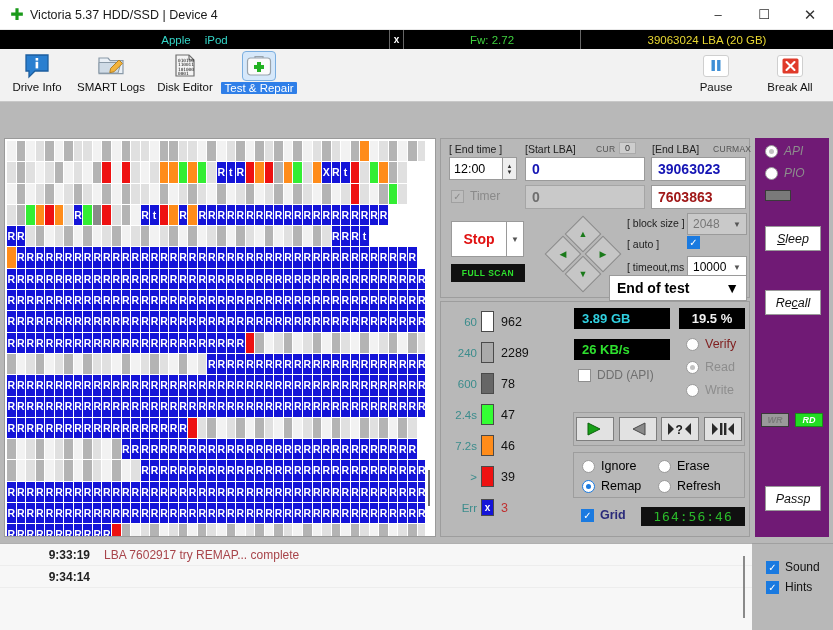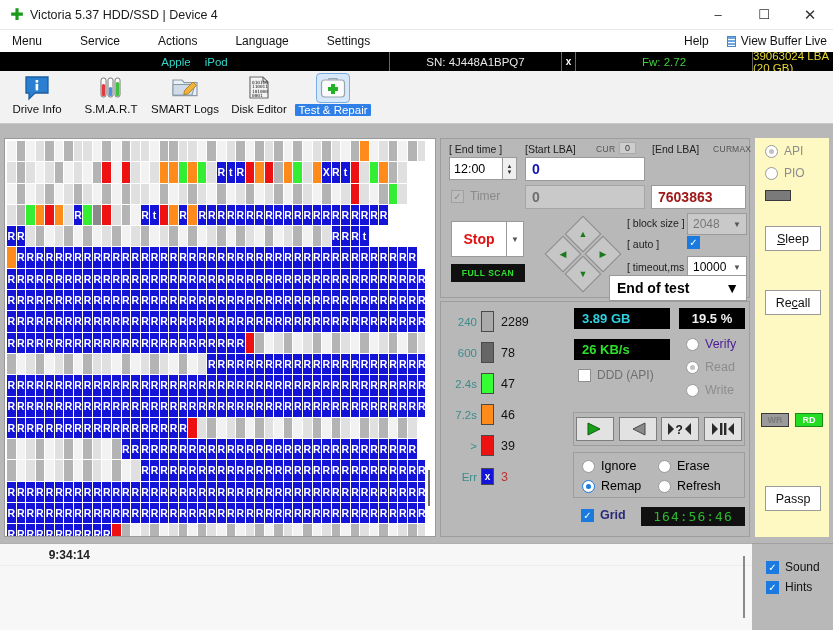--- a/index.html
+++ b/index.html
@@ -109,21 +109,21 @@
   .lcd.cy{color:#30d0e0;}
   .lcd.gr{color:#2ee02e;}
   .lcd.wh{color:#f0f0f0;justify-content:center;}
 
   .navbtn{width:38px;height:24px;border:1px solid #7e7e7e;background:#e2e2e2;box-sizing:border-box;display:flex;align-items:center;justify-content:center;}
 
   .timerlcd{background:#101010;height:19px;width:104px;display:flex;align-items:center;justify-content:center;
     font-family:"DejaVu Sans Mono","Liberation Mono",monospace;font-size:13px;color:#2ab82a;letter-spacing:1px;}
 
   
-  .rpanel{position:absolute;left:755px;top:3px;width:74px;height:399px;background:#fef9c3;}
+  .rpanel{position:absolute;left:755px;top:3px;width:74px;height:399px;background:#701a75;font-style:italic;}
   .rbtn{width:56px;height:25px;background:#fff;border:1px solid #9a9a9a;box-sizing:border-box;display:flex;align-items:center;justify-content:center;font-size:12.5px;color:#111;}
   .rbtn u{text-decoration:underline;}
   .ledbox{width:26px;height:11px;background:#7a7a7a;border:1px solid #3a3a3a;box-sizing:border-box;}
   .wrled{width:28px;height:14px;background:#9a9a9a;border:1px solid #3a3a3a;box-sizing:border-box;display:flex;align-items:center;justify-content:center;font-size:9px;font-weight:bold;color:#7a7a7a;}
   .rdled{width:28px;height:14px;background:#22dd22;border:1px solid #1a8a1a;box-sizing:border-box;display:flex;align-items:center;justify-content:center;font-size:9px;font-weight:bold;color:#fff;}
 
   
   .logarea{position:absolute;left:0;top:543px;width:752px;height:87px;background:#f7f7f7;border-top:1px solid #b0b0b0;overflow:hidden;}
   .logrow{display:flex;height:21px;align-items:center;border-bottom:1px solid #ededed;}
   .logtime{width:104px;text-align:right;padding-right:14px;font-size:12px;font-weight:bold;color:#222;box-sizing:border-box;}
@@ -142,72 +142,44 @@
 
   <div class="titlebar">
     <div class="tb-icon">✚</div>
     <div class="tb-title">Victoria 5.37 HDD/SSD | Device 4</div>
     <div class="tb-spacer"></div>
     <div class="tb-btn">–</div>
     <div class="tb-btn">☐</div>
     <div class="tb-btn close">✕</div>
   </div>
 
-  <div class="menubar">
-    <div class="mi">Menu</div>
-    <div class="mi">Service</div>
-    <div class="mi">Actions</div>
-    <div class="mi">Language</div>
-    <div class="mi">Settings</div>
-    <div class="mb-right">
-      <div class="mi">Help</div>
-      <div class="vbl">
-        <span class="vbl-icon"></span>
-        <span>View Buffer Live</span>
-      </div>
-    </div>
-  </div>
 
   <div class="devbar">
     <div class="dev-seg seg-model">
       <span class="brand">Apple</span>
       <span>iPod</span>
     </div>
-    <div class="dev-seg seg-sn">SN: 4J448A1BPQ7</div>
     <div class="dev-seg seg-x">x</div>
     <div class="dev-seg seg-fw">Fw: 2.72</div>
     <div class="dev-seg seg-cap">39063024 LBA (20 GB)</div>
   </div>
 
   <div class="toolbar">
 
     <div class="tool">
       <div class="glyph">
         <svg width="28" height="26" viewBox="0 0 28 26">
           <path d="M3 2h22v16H12l-6 6v-6H3z" fill="#2a7fd0" stroke="#1d5e9e" stroke-width="1.3"></path>
           <rect x="12.6" y="5" width="2.6" height="2.6" fill="#fff"></rect>
           <rect x="12.6" y="8.8" width="2.6" height="6.6" fill="#fff"></rect>
         </svg>
       </div>
       <div class="tlabel">Drive Info</div>
     </div>
 
-    <div class="tool">
-      <div class="glyph">
-        <svg width="28" height="26" viewBox="0 0 28 26">
-          <rect x="4" y="3" width="5" height="19" rx="2.2" fill="#fff" stroke="#777" stroke-width="1"></rect>
-          <rect x="4.8" y="9" width="3.4" height="12.2" rx="1.6" fill="#e23b3b"></rect>
-          <rect x="11" y="3" width="5" height="19" rx="2.2" fill="#fff" stroke="#777" stroke-width="1"></rect>
-          <rect x="11.8" y="12" width="3.4" height="9.2" rx="1.6" fill="#4f8fe0"></rect>
-          <rect x="18" y="3" width="5" height="19" rx="2.2" fill="#fff" stroke="#777" stroke-width="1"></rect>
-          <rect x="18.8" y="7" width="3.4" height="14.2" rx="1.6" fill="#3fc03f"></rect>
-        </svg>
-      </div>
-      <div class="tlabel">S.M.A.R.T</div>
-    </div>
 
     <div class="tool">
       <div class="glyph">
         <svg width="28" height="26" viewBox="0 0 28 26">
           <path d="M2 5h9l2.2 2.6H26v13H2z" fill="#eaf0f6" stroke="#8a9aa8" stroke-width="1.2"></path>
           <path d="M2 9.5h22l-3 10.6H2z" fill="#cfdbe6" stroke="#8a9aa8" stroke-width="1"></path>
           <path d="M22 7l3.4 3.4-8.4 8.4-4.2.8.8-4.2z" fill="#f2b33c" stroke="#b5801f" stroke-width="1"></path>
         </svg>
       </div>
       <div class="tlabel">SMART Logs</div>
@@ -232,20 +204,44 @@
         <svg width="26" height="24" viewBox="0 0 26 24">
           <rect x="1.5" y="4" width="23" height="17" rx="3" fill="#fbfbfb" stroke="#9aa4ad" stroke-width="1.2"></rect>
           <path d="M9 4V2.6h8V4" fill="none" stroke="#9aa4ad" stroke-width="1.2"></path>
           <rect x="11" y="8" width="4" height="10" fill="#23b223"></rect>
           <rect x="8" y="11" width="10" height="4" fill="#23b223"></rect>
         </svg>
       </div>
       <div class="tlabel">Test &amp; Repair</div>
     </div>
 
+    <div class="tool-right">
+      <div class="tool">
+        <div class="glyph">
+          <div class="icon-box">
+            <svg width="12" height="13" viewBox="0 0 12 13">
+              <rect x="1.5" y="1" width="3.4" height="11" fill="#3f8fd6"></rect>
+              <rect x="7.1" y="1" width="3.4" height="11" fill="#3f8fd6"></rect>
+            </svg>
+          </div>
+        </div>
+        <div class="tlabel">Pause</div>
+      </div>
+      <div class="tool">
+        <div class="glyph">
+          <div class="icon-box">
+            <svg width="17" height="16" viewBox="0 0 17 16">
+              <rect x="0.5" y="0.5" width="16" height="15" rx="1.5" fill="#e03a2a"></rect>
+              <path d="M4.5 4l8 8M12.5 4l-8 8" stroke="#fff" stroke-width="2.1" stroke-linecap="round"></path>
+            </svg>
+          </div>
+        </div>
+        <div class="tlabel">Break All</div>
+      </div>
+    </div>
   </div>
 
   <div class="bodyarea">
 
     <div class="gridpanel">
       <div class="gridwrap" id="gridwrap">
           <div class="growrow">
             <div class="cell" style="background: rgb(242, 242, 242); border-right: 1px solid rgb(255, 255, 255); border-bottom: 1px solid rgb(255, 255, 255);"></div>
             <div class="cell" style="background: rgb(180, 180, 180); border-right: 1px solid rgb(255, 255, 255); border-bottom: 1px solid rgb(255, 255, 255);"></div>
             <div class="cell" style="background: rgb(242, 242, 242); border-right: 1px solid rgb(255, 255, 255); border-bottom: 1px solid rgb(255, 255, 255);"></div>
@@ -1137,20 +1133,21 @@
         <div style="position:absolute;left:272px;top:5px;" class="tag">CUR</div>
         <div style="position:absolute;left:291px;top:5px;" class="tag">MAX</div>
 
         <div class="spin" style="position:absolute;left:8px;top:18px;">12:00</div>
         <div class="spinbtn" style="position:absolute;left:62px;top:18px;">
           <span>▲</span>
           <span>▼</span>
         </div>
 
         <div class="inp blue" style="position:absolute;left:84px;top:18px;width:120px;">0</div>
+        <div class="inp blue" style="position:absolute;left:210px;top:18px;width:95px;">39063023</div>
 
         <div style="position:absolute;left:10px;top:50px;display:flex;align-items:center;">
           <span class="cbx dison">✓</span>
           <span class="lbl" style="font-size:12px;color:#8a8a8a;margin-left:6px;">Timer</span>
         </div>
         <div class="inp dis" style="position:absolute;left:84px;top:46px;width:120px;">0</div>
         <div class="inp red" style="position:absolute;left:210px;top:46px;width:95px;">7603863</div>
 
         <div style="position:absolute;left:10px;top:82px;display:flex;">
           <div class="stopbtn">Stop</div>
@@ -1189,20 +1186,25 @@
 
         <div class="sel-big" style="position:absolute;left:168px;top:136px;width:138px;">
           <span>End of test</span>
           <span class="cv">▼</span>
         </div>
       </div>
 
       <div class="grp grpB">
 
         <div style="position:absolute;left:6px;top:4px;width:110px;" id="legendwrap">
+            <div class="legrow">
+              <div class="legnum">60</div>
+              <div class="legsw" style="background: rgb(255, 255, 255);"></div>
+              <div class="legval">962</div>
+            </div>
             <div class="legrow">
               <div class="legnum">240</div>
               <div class="legsw" style="background: rgb(170, 170, 170);"></div>
               <div class="legval">2289</div>
             </div>
             <div class="legrow">
               <div class="legnum">600</div>
               <div class="legsw" style="background: rgb(102, 102, 102);"></div>
               <div class="legval">78</div>
             </div>
@@ -1232,21 +1234,21 @@
         <div class="lcd wh" style="position:absolute;left:238px;top:6px;width:66px;">19.5  %</div>
         <div class="lcd gr" style="position:absolute;left:133px;top:37px;width:96px;">26 KB/s</div>
 
         <div style="position:absolute;left:137px;top:66px;display:flex;align-items:center;">
           <span class="cbx"></span>
           <span style="font-size:12px;color:#6f6f6f;margin-left:6px;">DDD (API)</span>
         </div>
 
         <div style="position:absolute;left:245px;top:35px;display:flex;align-items:center;">
           <span class="rdo"></span>
-          <span style="font-size:12.5px;color:#4c1d95;margin-left:6px;">Verify</span>
+          <span style="font-size:12.5px;color:#7f1d1d;margin-left:6px;">Verify</span>
         </div>
         <div style="position:absolute;left:245px;top:58px;display:flex;align-items:center;">
           <span class="rdo dison"></span>
           <span style="font-size:12.5px;color:#8d8d8d;margin-left:6px;">Read</span>
         </div>
         <div style="position:absolute;left:245px;top:81px;display:flex;align-items:center;">
           <span class="rdo"></span>
           <span style="font-size:12.5px;color:#8d8d8d;margin-left:6px;">Write</span>
         </div>
 
@@ -1328,20 +1330,24 @@
         <div class="wrled">WR</div>
         <div class="rdled" style="margin-left:6px;">RD</div>
       </div>
 
       <div class="rbtn" style="position:absolute;left:10px;top:348px;">Passp</div>
     </div>
   </div>
 
   <div class="logarea">
     <div id="logwrap">
+        <div class="logrow">
+          <div class="logtime">9:33:19</div>
+          <div class="logmsg">LBA 7602917 try REMAP... complete</div>
+        </div>
         <div class="logrow">
           <div class="logtime">9:34:14</div>
         </div>
       </div>
     <div class="logscroll">
         <div class="logthumb"></div>
       </div>
   </div>
 
   <div class="botright">

